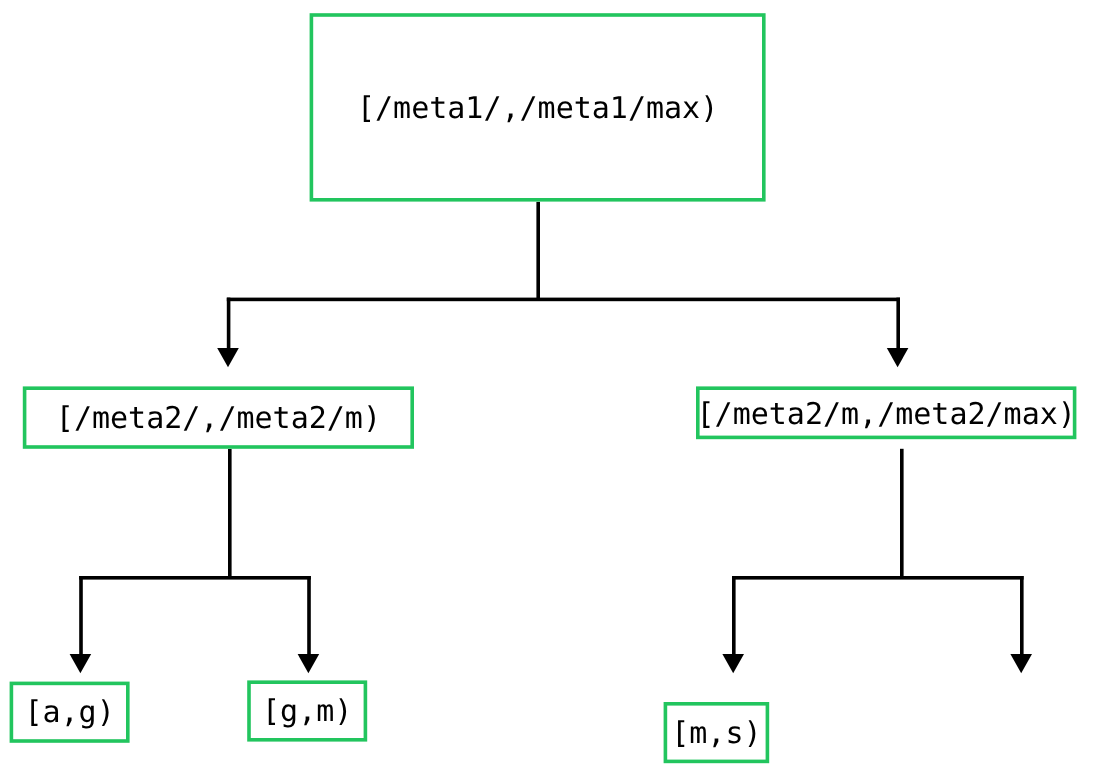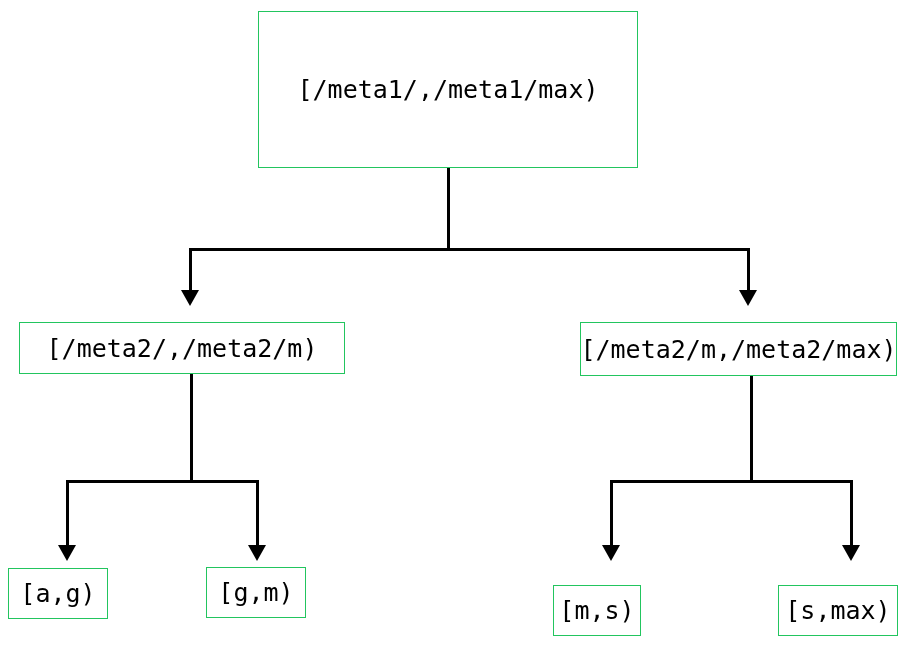--- a/index.html
+++ b/index.html
@@ -12,21 +12,21 @@
     position: relative;
     width: 912px;
     height: 652px;
     background: #ffffff;
     overflow: hidden;
     font-family: "DejaVu Sans Mono", "Liberation Mono", monospace;
   }
   .node {
     position: absolute;
     box-sizing: border-box;
-    border: 1px solid #22c55e;
+    border: 3px solid #22c55e;
     background: #ffffff;
     display: flex;
     align-items: center;
     justify-content: center;
     color: #000000;
     text-align: center;
     white-space: nowrap;
   }
   .node-label {
     display: block;
@@ -83,33 +83,30 @@
   <div class="arrow-down" style="left:842px; top:545px;"></div>
 
   <div class="node node-root" style="left:258px; top:11px; width:380px; height:157px;">
     <span class="node-label">[/meta1/,/meta1/max)</span>
   </div>
 
   <div class="node node-mid" style="left:19px; top:322px; width:326px; height:52px;">
     <span class="node-label">[/meta2/,/meta2/m)</span>
   </div>
 
-  <div class="node node-mid" style="left:580px; top:322px; width:317px; height:54px;">
+  <div class="node node-mid" style="left:580px; top:322px; width:317px; height:44px;">
     <span class="node-label">[/meta2/m,/meta2/max)</span>
   </div>
 
   <div class="node node-leaf" style="left:8px; top:568px; width:100px; height:51px;">
     <span class="node-label">[a,g)</span>
   </div>
 
   <div class="node node-leaf" style="left:206px; top:567px; width:100px; height:51px;">
     <span class="node-label">[g,m)</span>
   </div>
 
   <div class="node node-leaf" style="left:553px; top:585px; width:88px; height:51px;">
     <span class="node-label">[m,s)</span>
   </div>
 
-  <div class="node node-leaf" style="left:778px; top:585px; width:120px; height:51px;">
-    <span class="node-label">[s,max)</span>
-  </div>
 
 </div>
 
 </body></html>

